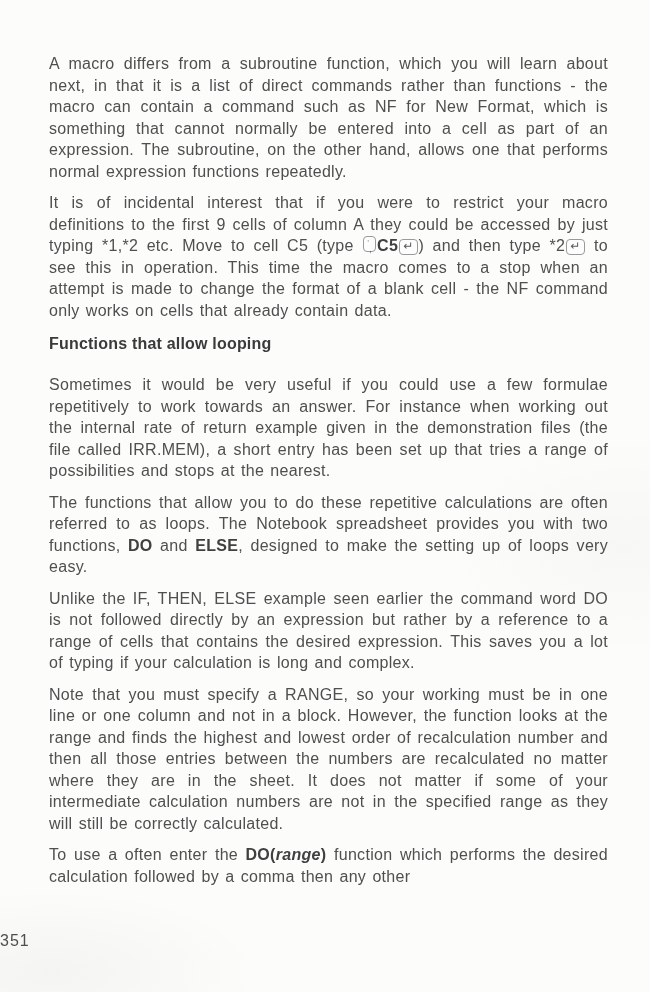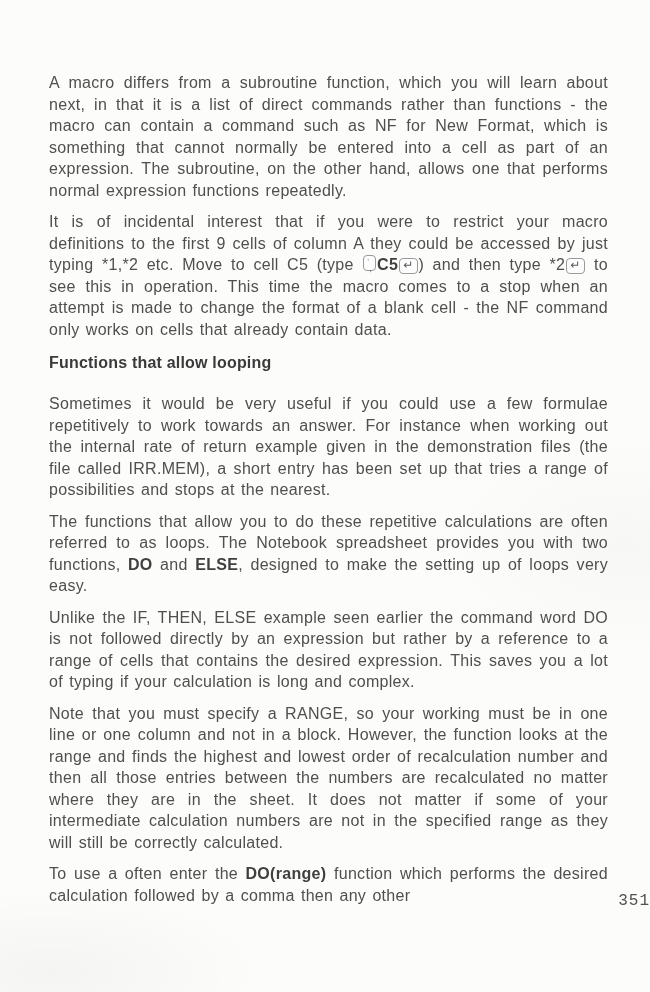--- a/index.html
+++ b/index.html
@@ -16,69 +16,68 @@
     position: absolute;
     inset: 0;
     background:
       radial-gradient(ellipse 300px 120px at 8% 98%, rgba(0,0,0,0.03), transparent 70%),
       radial-gradient(ellipse 260px 160px at 96% 55%, rgba(0,0,0,0.02), transparent 70%),
       #fcfcfb;
   }
   .text-column {
     position: absolute;
     left: 49px;
-    top: 72px;
+    top: 53px;
     width: 559px;
   }
   .text-column p {
     margin: 0 0 10px 0;
     font-size: 16px;
     line-height: 21.5px;
     letter-spacing: 0.3px;
     word-spacing: 1.5px;
     text-align: justify;
     color: #4f4f4f;
   }
   .text-column h2 {
     margin: 9px 0 17px 0;
     font-size: 16px;
     line-height: 26px;
     font-weight: bold;
     letter-spacing: 0.2px;
     color: #3a3a3a;
   }
   .b  { font-weight: bold; color: #404040; margin-top: 18px; }
-  .bi { font-weight: bold; color: #404040; }
+  .bi { font-weight: bold; font-style: italic; color: #404040; }
   .key {
     display: inline-block;
     border: 1.5px solid #9a9a9a;
     border-radius: 4px;
     background: #fdfdfd;
     padding: 0 3px;
     margin: 0 1px;
     height: 14px;
     line-height: 13px;
     font-size: 11px;
     color: #5a5a5a;
     vertical-align: 1px;
     white-space: nowrap;
   }
   .key .k-top { font-size: 8px; vertical-align: 4px; }
   .key .k-bot { font-size: 9px; vertical-align: -2px; }
   .key .k-enter { font-size: 12px; }
   .page-number {
     position: absolute;
-    top: 892px;
+    top: 932px;
     left: 0;
     width: 650px;
-    text-align: right;
+    text-align: left;
     font-size: 16px;
     letter-spacing: 1px;
     color: #4f4f4f;
-    font-family: Liberation Mono, monospace;
   }
 </style>
 </head>
 <body>
 
 <div class="page">
   <div class="text-column">
       <p><span>A macro differs from a subroutine function, which you will learn about next, in that it is a list of direct commands rather than functions - the macro can contain a command such as NF for New Format, which is something that cannot normally be entered into a cell as part of an expression. The subroutine, on the other hand, allows one that performs normal expression functions repeatedly.</span></p>
       <p><span>It is of incidental interest that if you were to restrict your macro definitions to the first 9 cells of column A they could be accessed by just typing *1,*2 etc. Move to cell C5 (type </span><span class="key"><span class="k-top">ʼ</span><span class="k-bot">,</span></span><span class="b">C5</span><span class="key"><span class="k-enter">↵</span></span><span>) and then type *2</span><span class="key"><span class="k-enter">↵</span></span><span> to see this in operation. This time the macro comes to a stop when an attempt is made to change the format of a blank cell - the NF command only works on cells that already contain data.</span></p>
       <h2>Functions that allow looping</h2>

